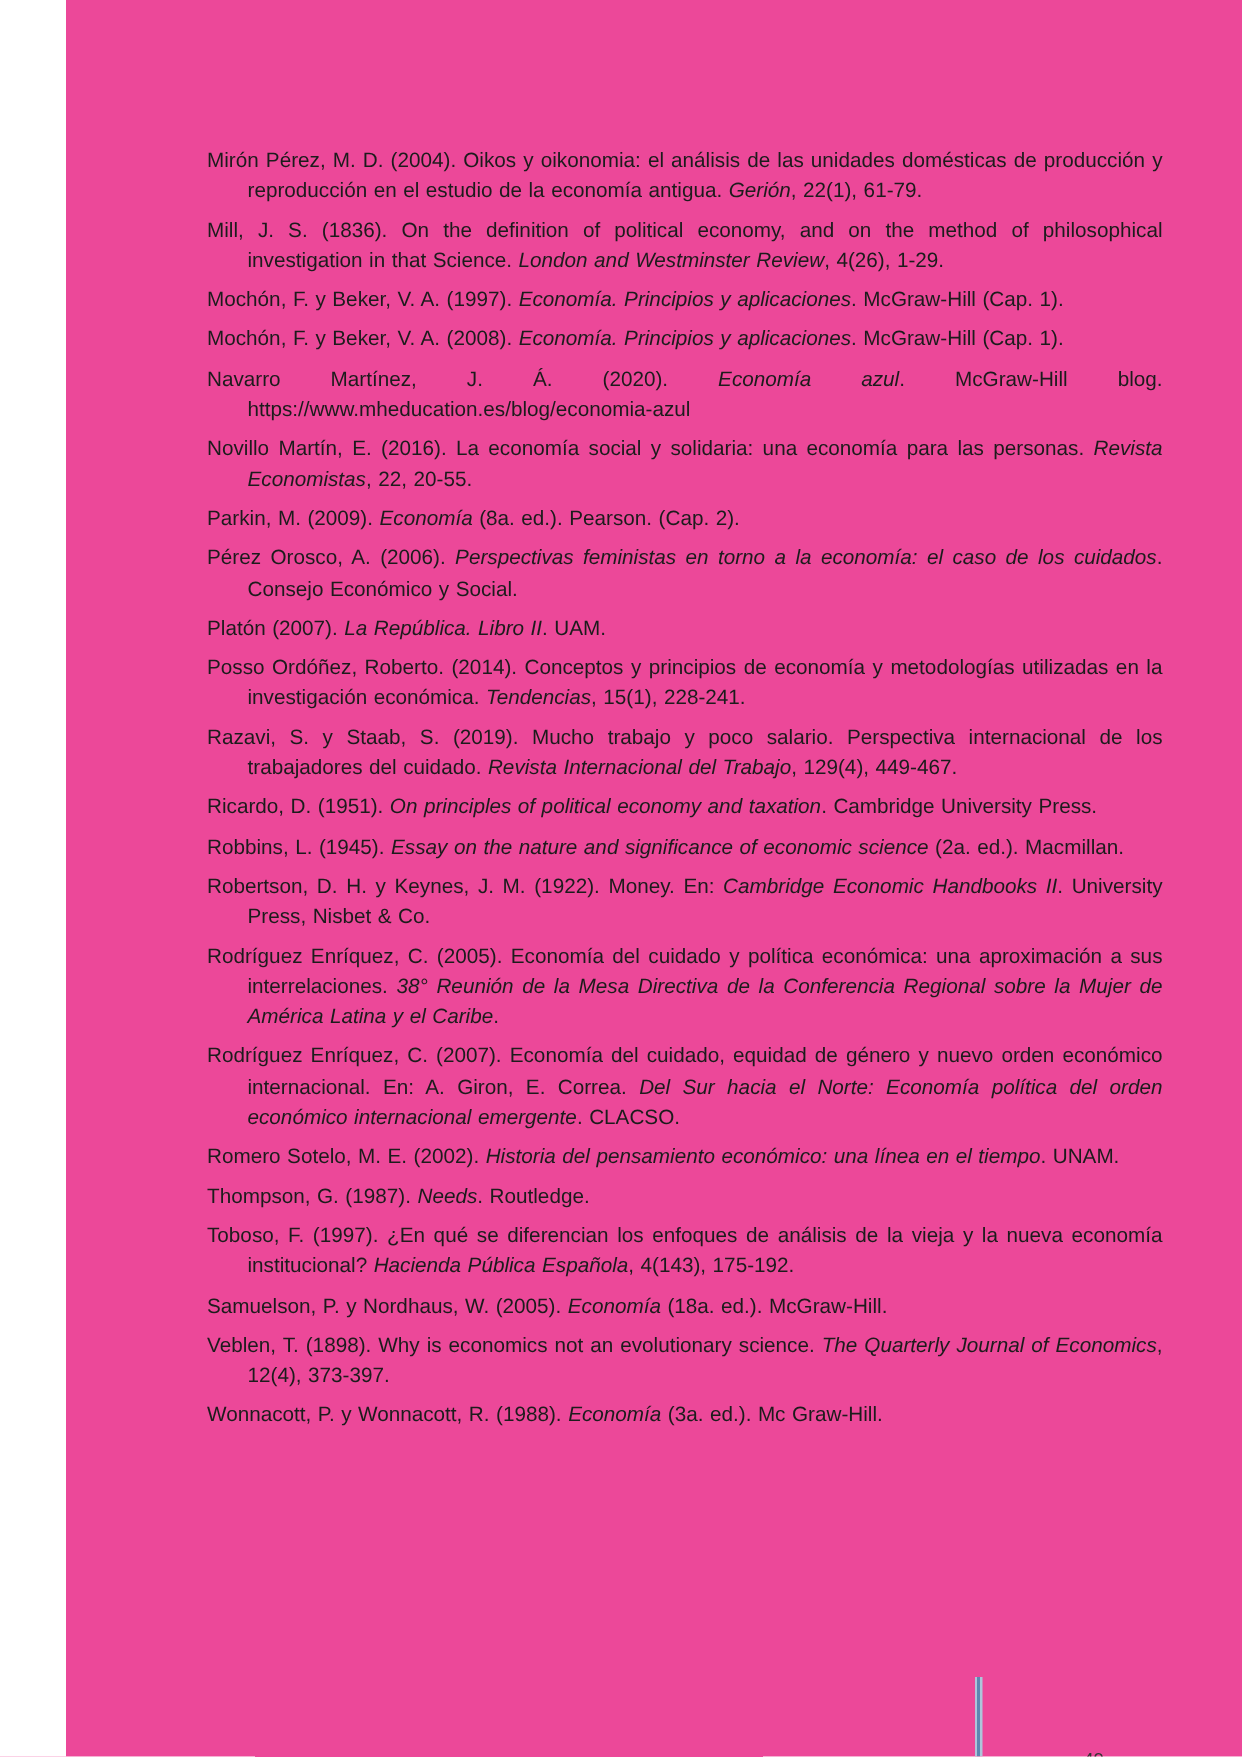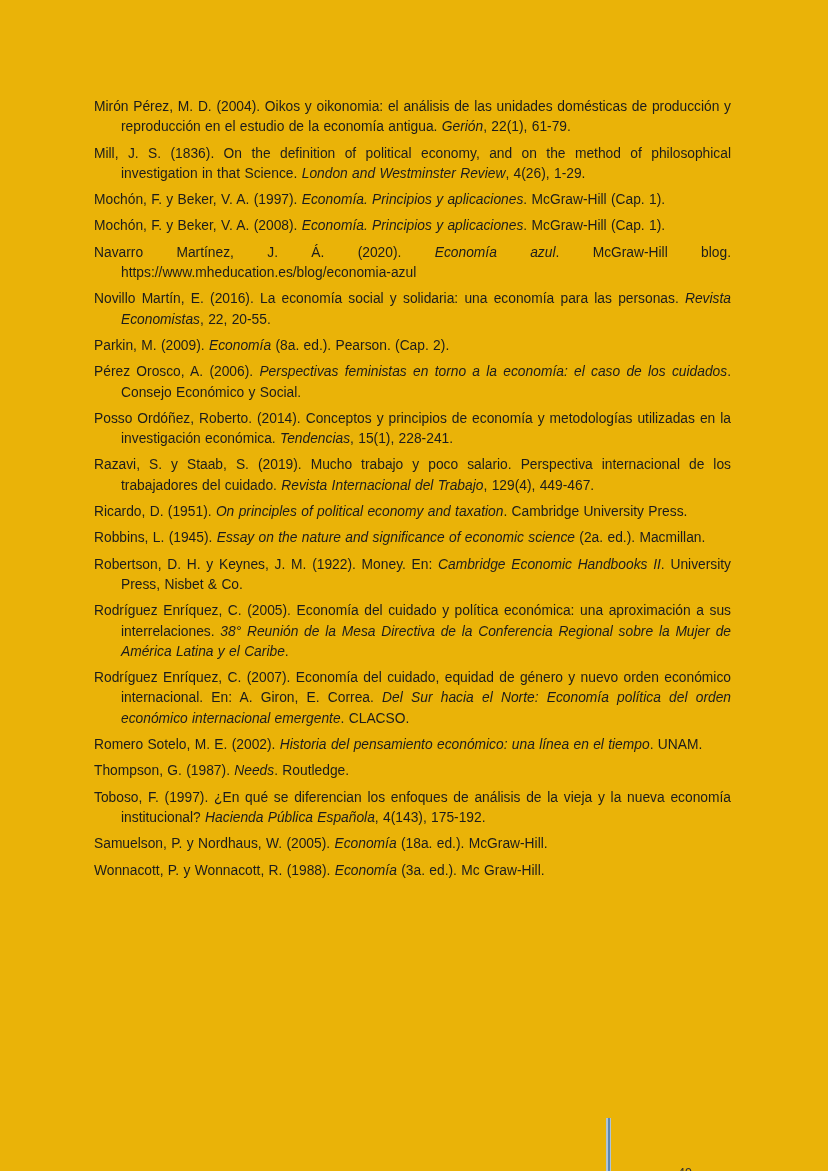--- a/index.html
+++ b/index.html
@@ -11,21 +11,22 @@
     width: 828px;
     height: 1171px;
     position: relative;
     font-family: "Liberation Sans", sans-serif;
     color: #1c1c1c;
     overflow: hidden;
   }
   .page {
     position: absolute;
     inset: 0;
-    background: #eab308;
+    background: #ec4899;
+    margin-left: 44px;
   }
   .references {
     position: absolute;
     left: 94px;
     top: 97px;
     width: 637px;
   }
   .ref {
     margin: 0 0 6px 0;
     padding-left: 27px;
@@ -67,31 +68,33 @@
 
   <div class="references">
       <p class="ref"><span>Mirón Pérez, M. D. (2004). Oikos y oikonomia: el análisis de las unidades domésticas de producción y reproducción en el estudio de la economía antigua. </span><span class="it">Gerión</span><span>, 22(1), 61-79.</span></p>
       <p class="ref"><span>Mill, J. S. (1836). On the definition of political economy, and on the method of philosophical investigation in that Science. </span><span class="it">London and Westminster Review</span><span>, 4(26), 1-29.</span></p>
       <p class="ref"><span>Mochón, F. y Beker, V. A. (1997). </span><span class="it">Economía. Principios y aplicaciones</span><span>. McGraw-Hill (Cap. 1).</span></p>
       <p class="ref"><span>Mochón, F. y Beker, V. A. (2008). </span><span class="it">Economía. Principios y aplicaciones</span><span>. McGraw-Hill (Cap. 1).</span></p>
       <p class="ref"><span>Navarro Martínez, J. Á. (2020). </span><span class="it">Economía azul</span><span>. McGraw-Hill blog. https://www.mheducation.es/blog/economia-azul</span></p>
       <p class="ref"><span>Novillo Martín, E. (2016). La economía social y solidaria: una economía para las personas. </span><span class="it">Revista Economistas</span><span>, 22, 20-55.</span></p>
       <p class="ref"><span>Parkin, M. (2009). </span><span class="it">Economía</span><span> (8a. ed.). Pearson. (Cap. 2).</span></p>
       <p class="ref"><span>Pérez Orosco, A. (2006). </span><span class="it">Perspectivas feministas en torno a la economía: el caso de los cuidados</span><span>. Consejo Económico y Social.</span></p>
+      <p class="ref"><span>Platón (2007). </span><span class="it">La República. Libro II</span><span>. UAM.</span></p>
       <p class="ref"><span>Posso Ordóñez, Roberto. (2014). Conceptos y principios de economía y metodologías utilizadas en la investigación económica. </span><span class="it">Tendencias</span><span>, 15(1), 228-241.</span></p>
       <p class="ref"><span>Razavi, S. y Staab, S. (2019). Mucho trabajo y poco salario. Perspectiva internacional de los trabajadores del cuidado. </span><span class="it">Revista Internacional del Trabajo</span><span>, 129(4), 449-467.</span></p>
       <p class="ref"><span>Ricardo, D. (1951). </span><span class="it">On principles of political economy and taxation</span><span>. Cambridge University Press.</span></p>
       <p class="ref"><span>Robbins, L. (1945). </span><span class="it">Essay on the nature and significance of economic science</span><span> (2a. ed.). Macmillan.</span></p>
       <p class="ref"><span>Robertson, D. H. y Keynes, J. M. (1922). Money. En: </span><span class="it">Cambridge Economic Handbooks II</span><span>. University Press, Nisbet &amp; Co.</span></p>
       <p class="ref"><span>Rodríguez Enríquez, C. (2005). Economía del cuidado y política económica: una aproximación a sus interrelaciones. </span><span class="it">38° Reunión de la Mesa Directiva de la Conferencia Regional sobre la Mujer de América Latina y el Caribe</span><span>.</span></p>
       <p class="ref"><span>Rodríguez Enríquez, C. (2007). Economía del cuidado, equidad de género y nuevo orden económico internacional. En: A. Giron, E. Correa. </span><span class="it">Del Sur hacia el Norte: Economía política del orden económico internacional emergente</span><span>. CLACSO.</span></p>
       <p class="ref"><span>Romero Sotelo, M. E. (2002). </span><span class="it">Historia del pensamiento económico: una línea en el tiempo</span><span>. UNAM.</span></p>
       <p class="ref"><span>Thompson, G. (1987). </span><span class="it">Needs</span><span>. Routledge.</span></p>
       <p class="ref"><span>Toboso, F. (1997). ¿En qué se diferencian los enfoques de análisis de la vieja y la nueva economía institucional? </span><span class="it">Hacienda Pública Española</span><span>, 4(143), 175-192.</span></p>
       <p class="ref"><span>Samuelson, P. y Nordhaus, W. (2005). </span><span class="it">Economía</span><span> (18a. ed.). McGraw-Hill.</span></p>
+      <p class="ref"><span>Veblen, T. (1898). Why is economics not an evolutionary science. </span><span class="it">The Quarterly Journal of Economics</span><span>, 12(4), 373-397.</span></p>
       <p class="ref"><span>Wonnacott, P. y Wonnacott, R. (1988). </span><span class="it">Economía</span><span> (3a. ed.). Mc Graw-Hill.</span></p>
     </div>
 
   <div class="footer-accent-line"></div>
 
   <div class="page-number">49</div>
 
 </div>
 
 </body></html>

